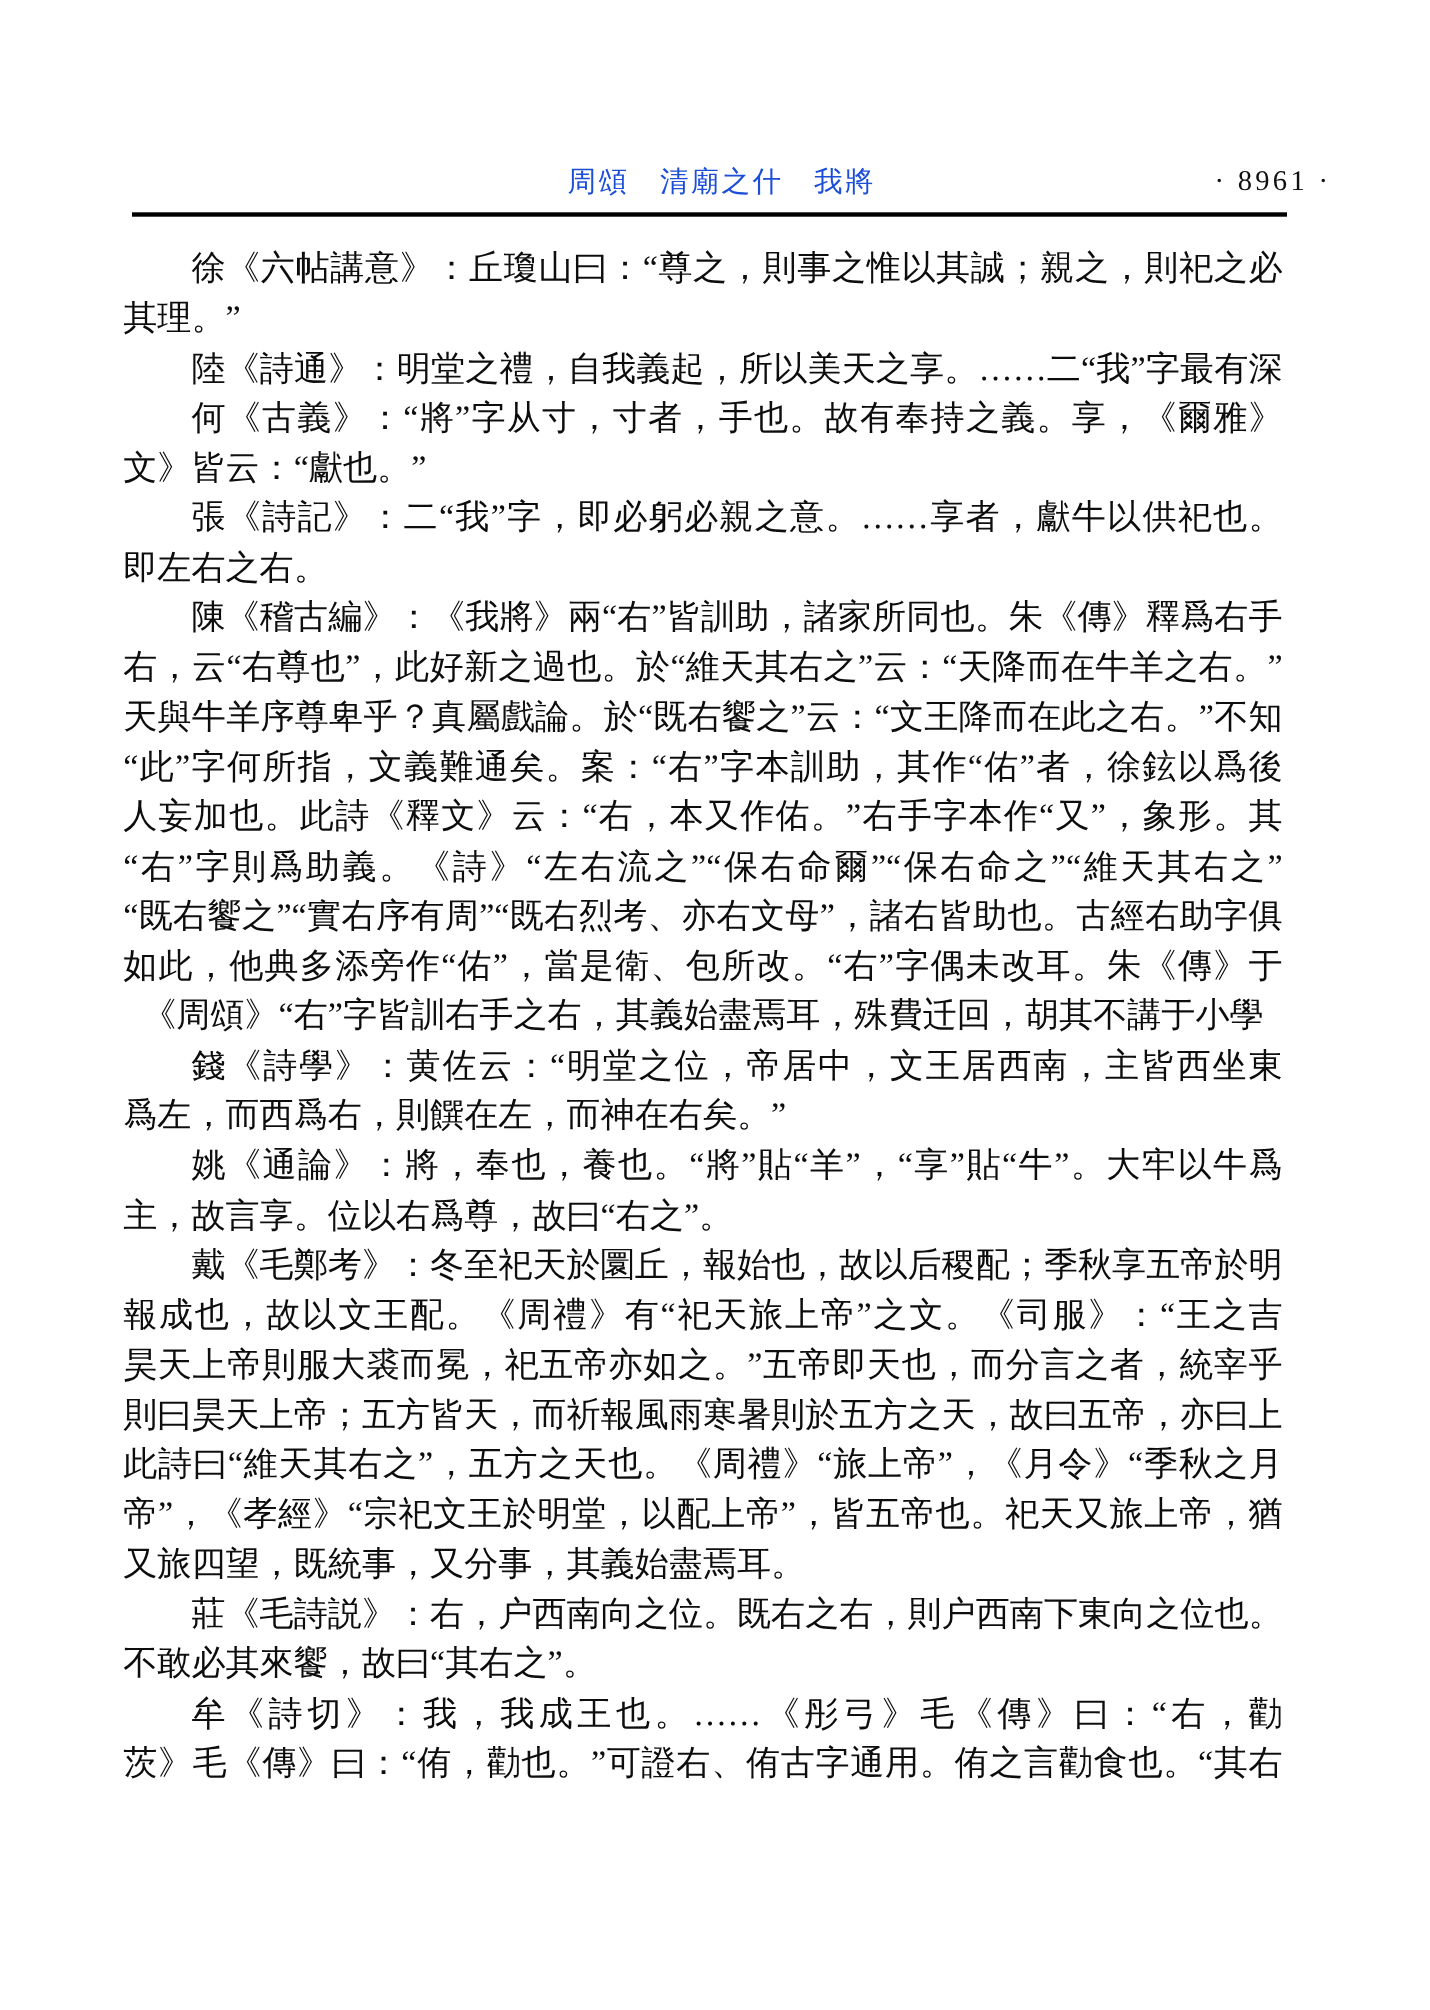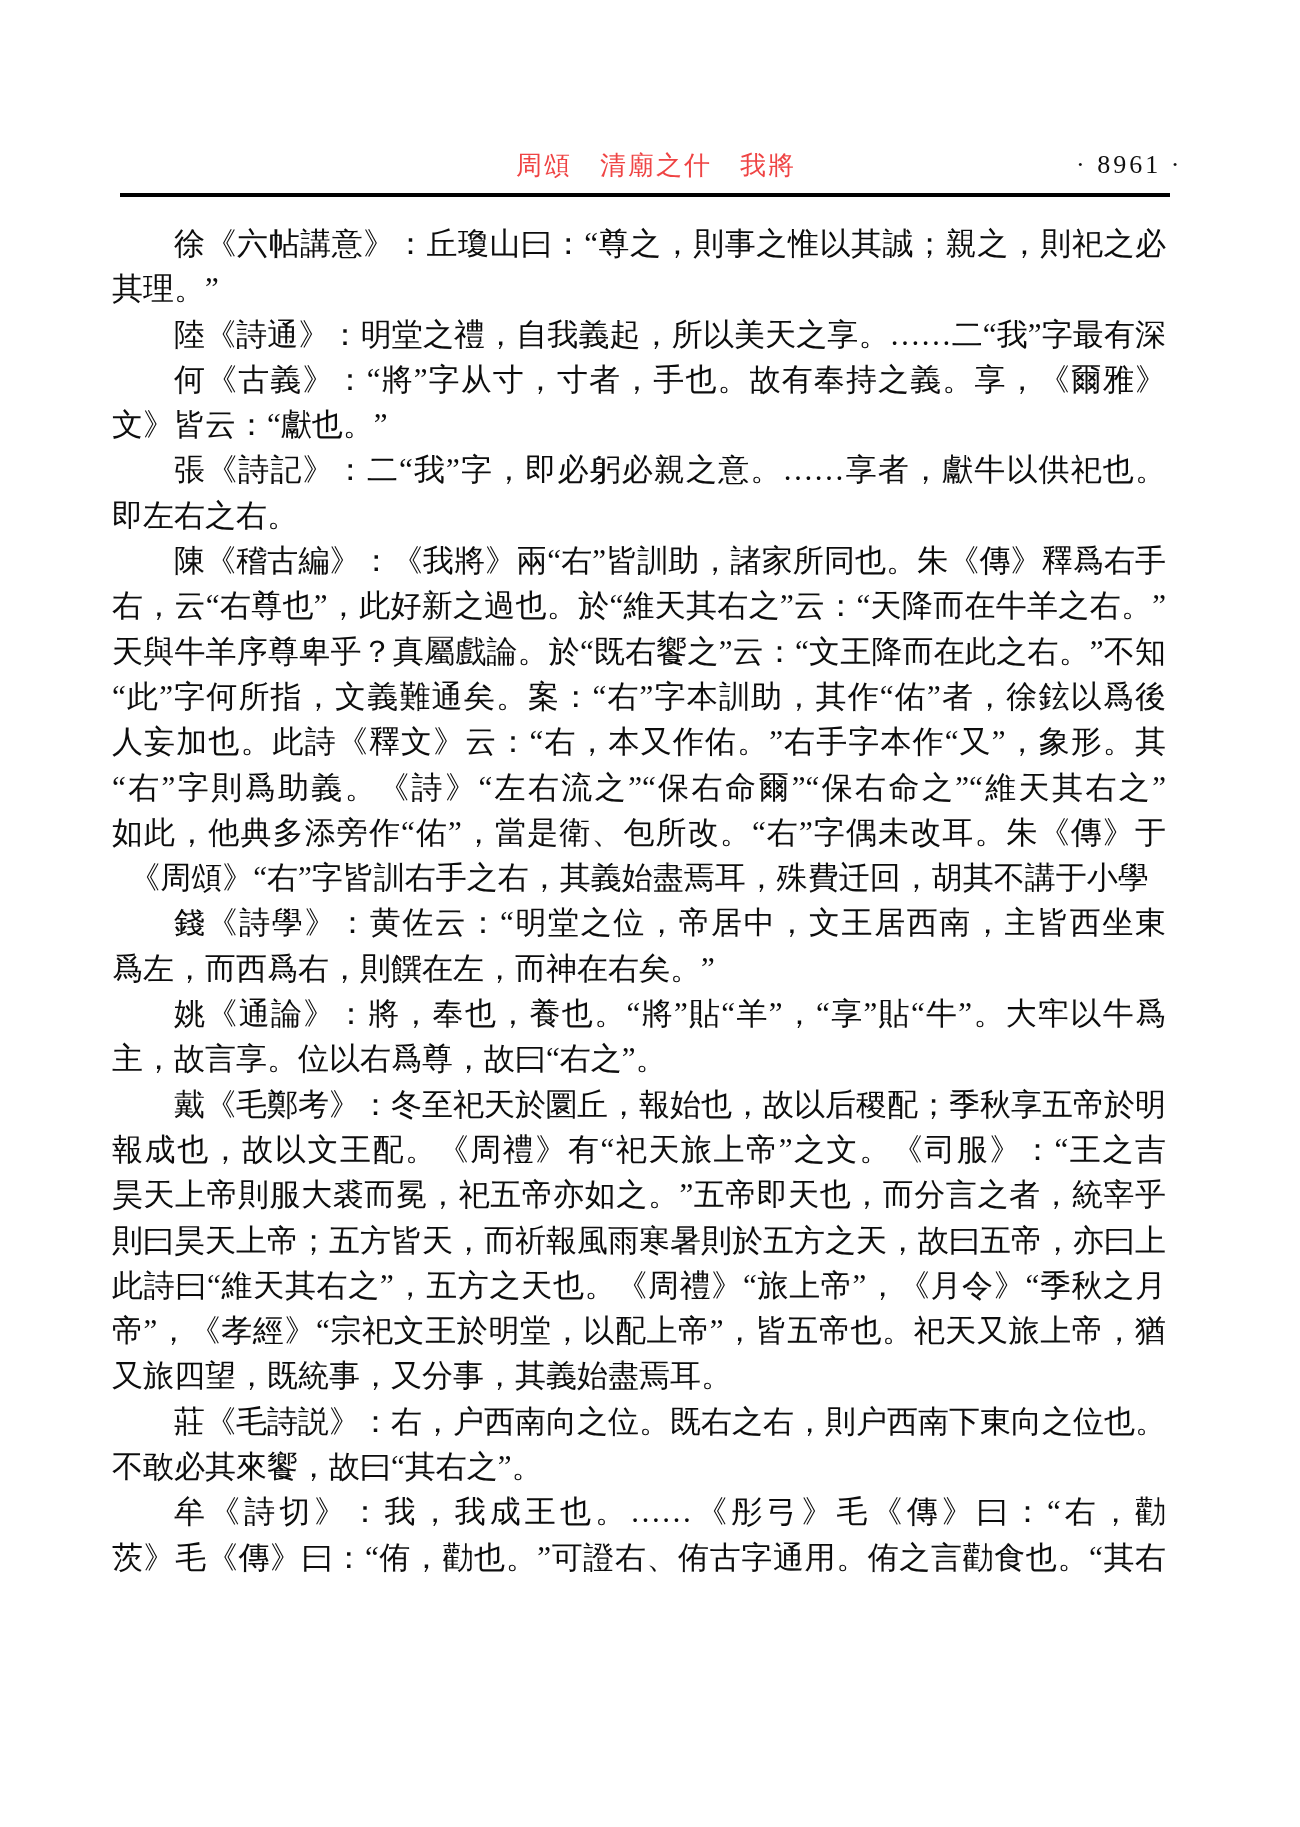--- a/index.html
+++ b/index.html
@@ -17,25 +17,25 @@
     inset: 0;
     background: #ffffff;
   }
   .header-title {
     position: absolute;
     left: 516px;
     top: 148px;
     font-size: 26px;
     letter-spacing: 2px;
     white-space: nowrap;
-    color: #ef4444;
+    color: #1d4ed8;
   }
   .page-number {
     position: absolute;
-    left: 1076px;
+    left: 1104px;
     top: 150px;
     font-size: 26px;
     letter-spacing: 3px;
     white-space: nowrap;
     color: #111;
     text-align: right;
   }
   .header-rule {
     position: absolute;
     left: 120px;
@@ -86,20 +86,21 @@
     <div class="line indent">何《古義》：“將”字从寸，寸者，手也。故有奉持之義。享，《爾雅》《説</div>
     <div class="line short">文》皆云：“獻也。”</div>
     <div class="line indent">張《詩記》：二“我”字，即必躬必親之意。……享者，獻牛以供祀也。右，</div>
     <div class="line short">即左右之右。</div>
     <div class="line indent">陳《稽古編》：《我將》兩“右”皆訓助，諸家所同也。朱《傳》釋爲右手之</div>
     <div class="line">右，云“右尊也”，此好新之過也。於“維天其右之”云：“天降而在牛羊之右。”</div>
     <div class="line">天與牛羊序尊卑乎？真屬戲論。於“既右饗之”云：“文王降而在此之右。”不知</div>
     <div class="line">“此”字何所指，文義難通矣。案：“右”字本訓助，其作“佑”者，徐鉉以爲後</div>
     <div class="line">人妄加也。此詩《釋文》云：“右，本又作佑。”右手字本作“又”，象形。其</div>
     <div class="line">“右”字則爲助義。《詩》“左右流之”“保右命爾”“保右命之”“維天其右之”</div>
+    <div class="line">“既右饗之”“實右序有周”“既右烈考、亦右文母”，諸右皆助也。古經右助字俱</div>
     <div class="line">如此，他典多添旁作“佑”，當是衛、包所改。“右”字偶未改耳。朱《傳》于</div>
     <div class="line short">《周頌》“右”字皆訓右手之右，其義始盡焉耳，殊費迁回，胡其不講于小學也。</div>
     <div class="line indent">錢《詩學》：黄佐云：“明堂之位，帝居中，文王居西南，主皆西坐東向。東</div>
     <div class="line short">爲左，而西爲右，則饌在左，而神在右矣。”</div>
     <div class="line indent">姚《通論》：將，奉也，養也。“將”貼“羊”，“享”貼“牛”。大牢以牛爲</div>
     <div class="line short">主，故言享。位以右爲尊，故曰“右之”。</div>
     <div class="line indent">戴《毛鄭考》：冬至祀天於圜丘，報始也，故以后稷配；季秋享五帝於明堂，</div>
     <div class="line">報成也，故以文王配。《周禮》有“祀天旅上帝”之文。《司服》：“王之吉服：祀</div>
     <div class="line">昊天上帝則服大裘而冕，祀五帝亦如之。”五帝即天也，而分言之者，統宰乎上，</div>
     <div class="line">則曰昊天上帝；五方皆天，而祈報風雨寒暑則於五方之天，故曰五帝，亦曰上帝。</div>

